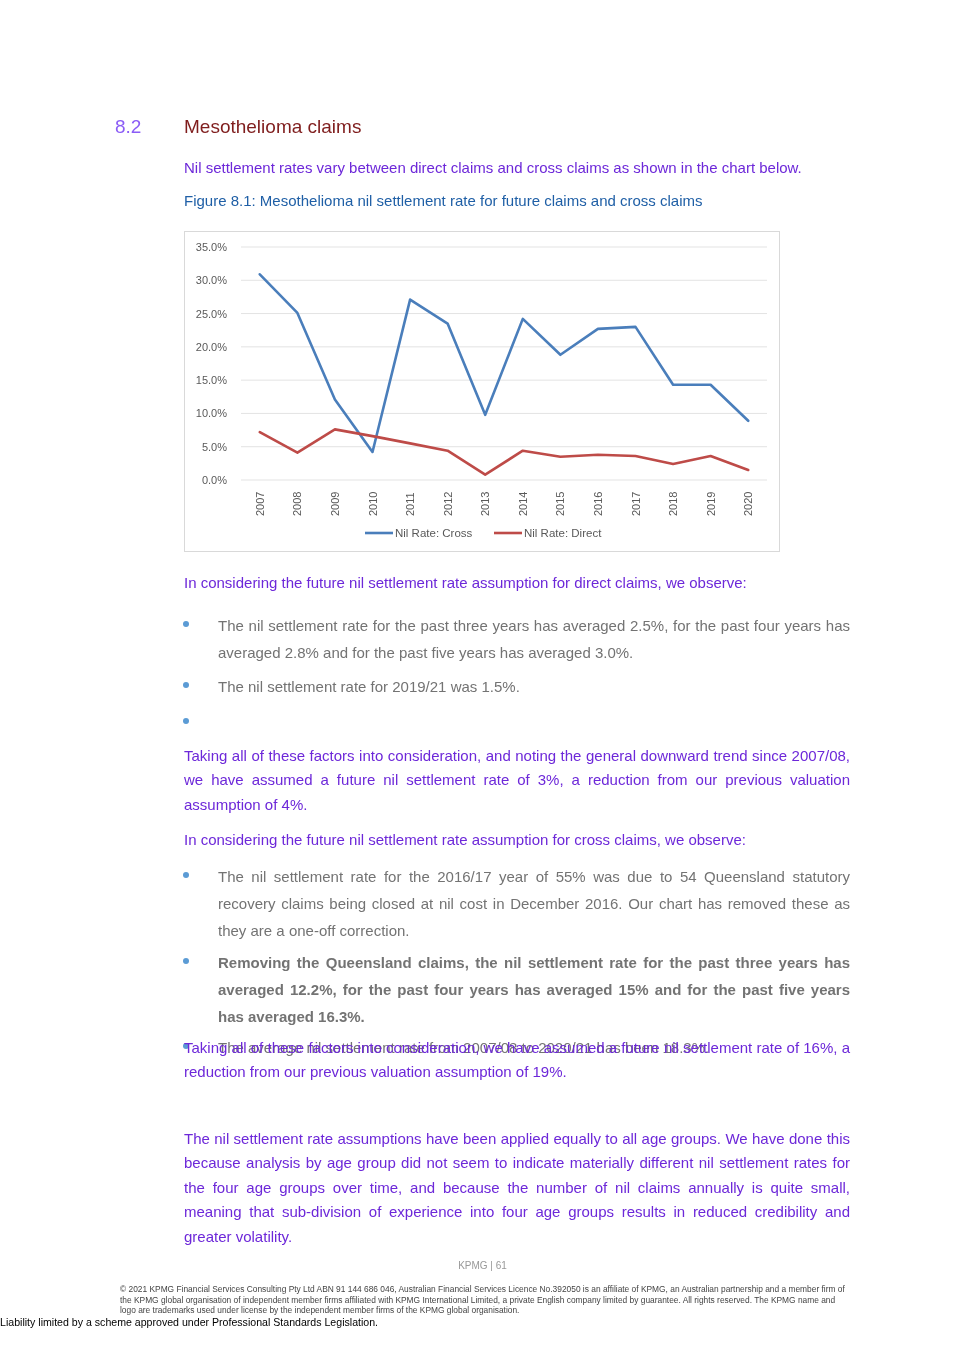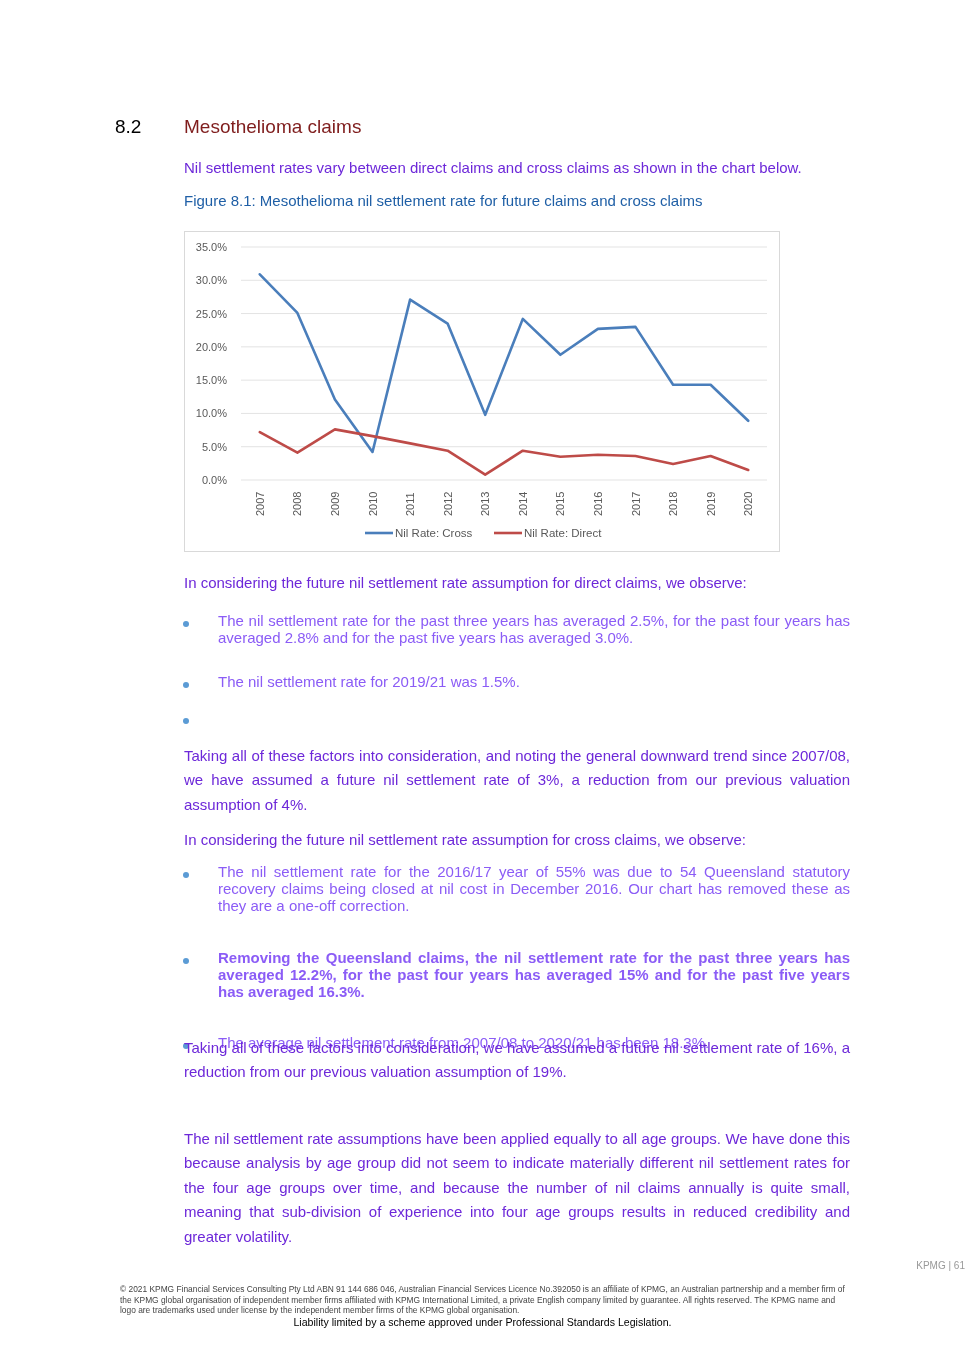--- a/index.html
+++ b/index.html
@@ -1,27 +1,27 @@
 <!DOCTYPE html>
 <html><head>
 <meta charset="utf-8">
 <style>
   html, body { margin:0; padding:0; background:#ffffff; }
   body { width:965px; height:1365px; position:relative; font-family:"Liberation Sans", sans-serif; color:#222; overflow:hidden; }
-  .sec-num { position:absolute; left:115px; top:116px; font-size:19px; color:#000000; }
+  .sec-num { position:absolute; left:115px; top:116px; font-size:19px; color:#8b5cf6; }
   .sec-title { position:absolute; left:184px; top:116px; font-size:19px; color:#7f1d1d; }
   .p { position:absolute; left:184px; width:666px; font-size:15px; line-height:24.4px; color:#6d28d9; text-align:justify; margin:0; }
   .fig-cap { position:absolute; left:184px; top:192px; font-size:15px; color:#1F5FA6; }
   .chart-box { position:absolute; left:184px; top:231px; width:596px; height:321px; border:1px solid #d9d9d9; box-sizing:border-box; background:#fff; }
   .chart-box svg { position:absolute; left:0; top:0; }
-  .bullet { position:absolute; left:218px; width:632px; font-size:15px; line-height:17px; color:#8b5cf6; text-align:justify; }
+  .bullet { position:absolute; left:218px; width:632px; font-size:15px; line-height:27px; color:#737373; text-align:justify; }
   .bullet-dot { position:absolute; left:-35px; top:9px; width:6px; height:6px; border-radius:50%; background:#5B9BD5; }
-  .page-num { position:absolute; left:0; width:965px; top:1260px; text-align:right; font-size:10px; color:#999; }
+  .page-num { position:absolute; left:0; width:965px; top:1260px; text-align:center; font-size:10px; color:#999; }
   .legal { position:absolute; left:120px; width:725px; top:1284px; font-size:8.4px; line-height:10.5px; color:#444; }
-  .liability { position:absolute; left:0; width:965px; top:1316px; text-align:center; font-size:10.6px; color:#000; }
+  .liability { position:absolute; left:0; width:965px; top:1316px; text-align:left; font-size:10.6px; color:#000; }
 </style>
 </head>
 <body>
 
 <div class="sec-num">8.2</div>
 <div class="sec-title">Mesothelioma claims</div>
 
 <p class="p" style="top:156px;">Nil settlement rates vary between direct claims and cross claims as shown in the chart below.</p>
 <div class="fig-cap">Figure 8.1: Mesothelioma nil settlement rate for future claims and cross claims</div>
 

